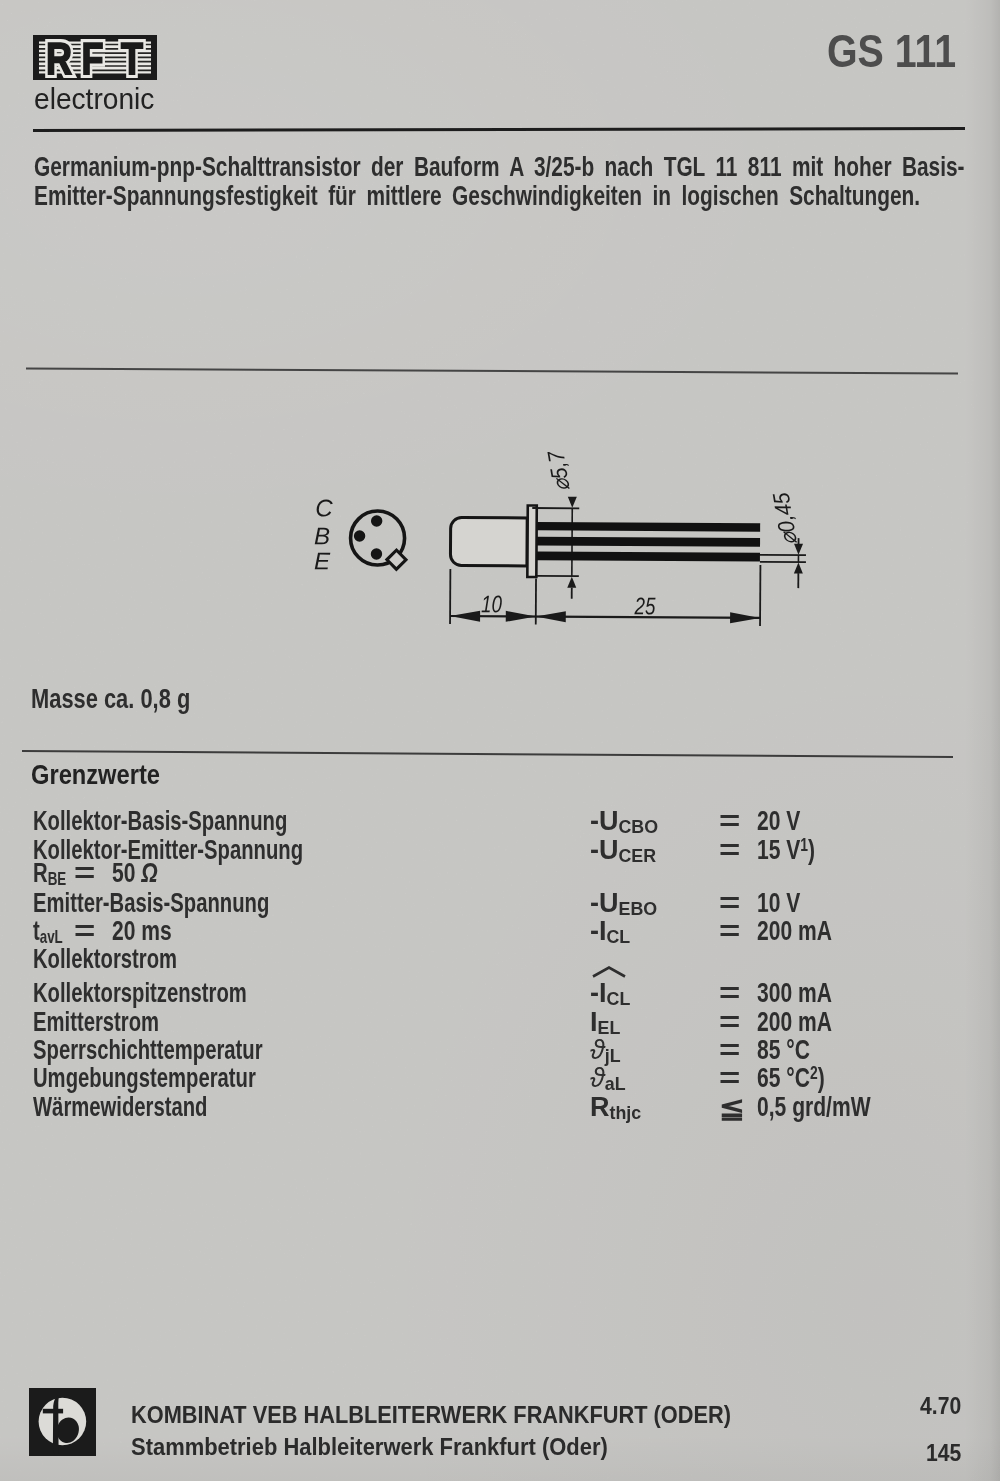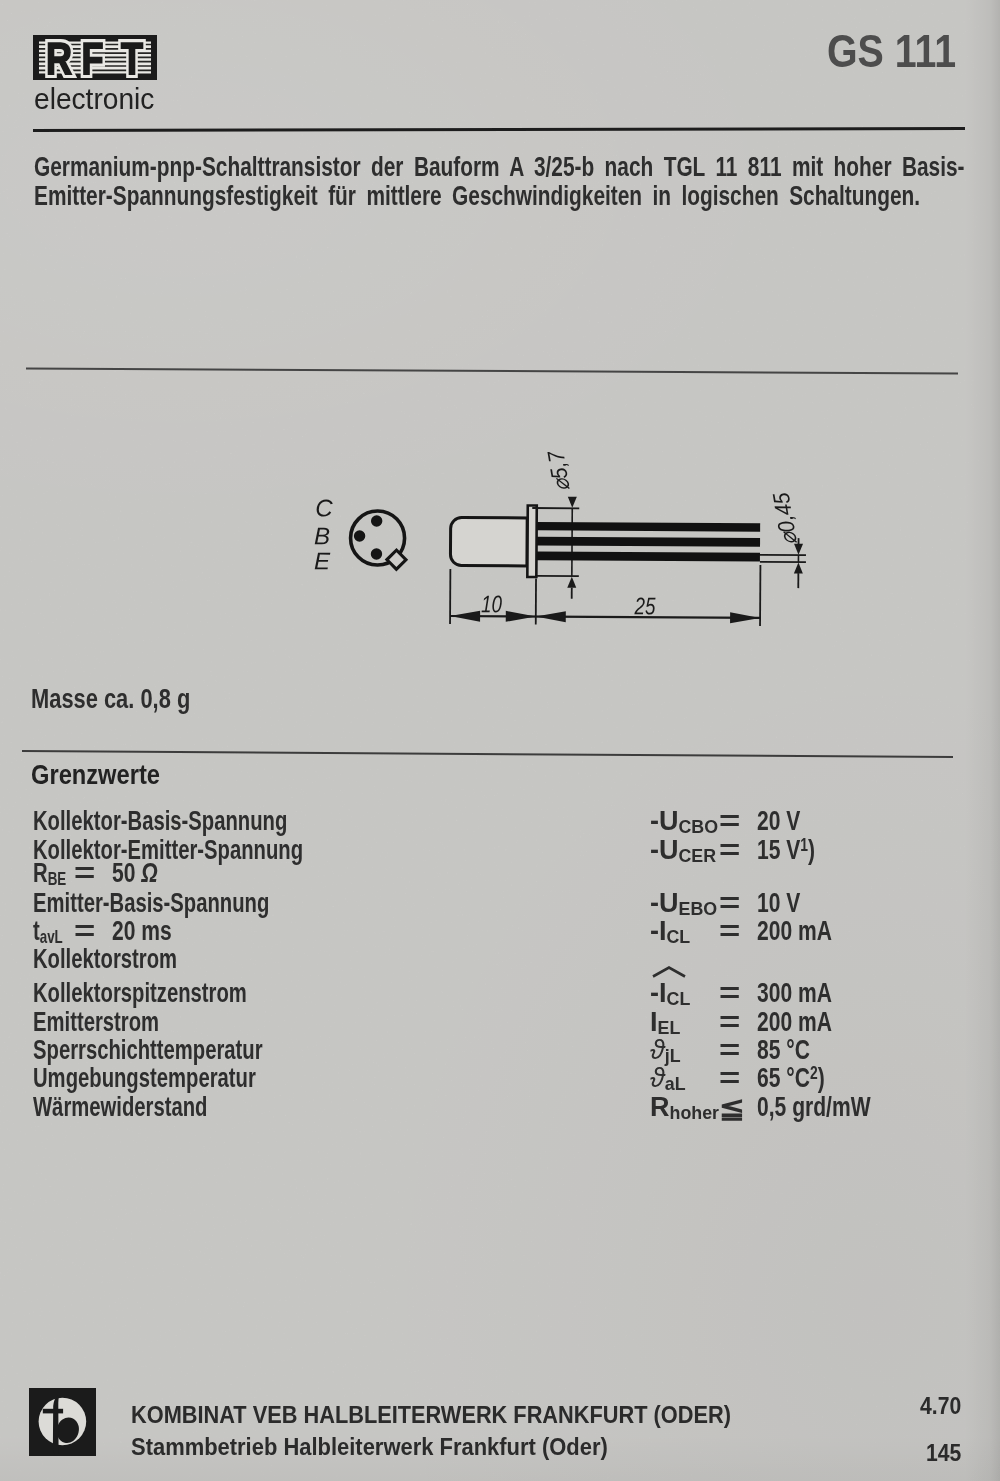--- a/index.html
+++ b/index.html
@@ -140,21 +140,21 @@
 
 <div class="abs txt" style="left:31px;top:684px;font-size:27px;white-space:nowrap;transform:scaleX(0.81);transform-origin:left center;">Masse ca. 0,8 g</div>
 
 <div class="abs" style="left:22px;top:753px;width:931px;height:2.2px;background:#3c3c3c;transform:rotate(0.37deg);"></div>
 
 <div class="abs txt" style="left:31px;top:760px;font-size:27px;color:#222;white-space:nowrap;transform:scaleX(0.877);transform-origin:left center;">Grenzwerte</div>
 
 <style>
   .row{position:absolute;left:0;width:1000px;font-size:27px;font-weight:bold;color:#2e2e2e;white-space:nowrap;}
   .row .lb{position:absolute;left:33px;top:0;transform:scaleX(0.75);transform-origin:left center;}
-  .row .sy{position:absolute;left:650px;top:0;}
+  .row .sy{position:absolute;left:590px;top:0;}
   .row .eq{position:absolute;left:719px;top:0;transform:scale(1.35,1.05);transform-origin:left center;}
   .row .vl{position:absolute;left:757px;top:0;transform:scaleX(0.78);transform-origin:left center;}
   .row sub{font-size:66%;vertical-align:baseline;position:relative;top:0.18em;letter-spacing:0;}
   .row sup{font-size:66%;vertical-align:baseline;position:relative;top:-0.45em;}
   .hat{position:relative;display:inline-block;}
   .hat svg{position:absolute;left:-8px;top:-13px;}
 </style>
 
 <div class="row" style="top:806px;">
     <span class="lb">Kollektor-Basis-Spannung</span>
@@ -221,21 +221,21 @@
 
 <div class="row" style="top:1063px;">
     <span class="lb">Umgebungstemperatur</span>
     <span class="sy"><span style="font-weight:normal;font-style:italic;">ϑ</span><sub>aL</sub></span>
     <span class="eq">=</span>
     <span class="vl">65 °C<sup>2</sup>)</span>
   </div>
 
 <div class="row" style="top:1092px;">
     <span class="lb">Wärmewiderstand</span>
-    <span class="sy">R<sub>hoher</sub></span>
+    <span class="sy">R<sub>thjc</sub></span>
     <span class="eq" style="transform:scale(1.1,1.02);font-size:28px;">≦</span>
     <span class="vl">0,5 grd/mW</span>
   </div>
 
 <svg class="abs" style="left:29px;top:1388px;" width="67" height="68" viewBox="0 0 67 68">
   <rect x="0" y="0" width="67" height="68" fill="#1b1b1b"></rect>
   <circle cx="33.4" cy="33.5" r="23.8" fill="#dcdbd7"></circle>
   <ellipse cx="38.8" cy="42.2" rx="11" ry="12.9" transform="rotate(14 38.8 42.2)" fill="#1b1b1b"></ellipse>
   <path d="M28.8,7 C26,9.5 24.6,13.5 24.2,18 L23.9,57 C23.9,61.5 24.6,64.5 25.8,67 L29.6,67 L29.3,18 C29.3,13 29.5,9.5 30.5,7 Z" fill="#1b1b1b"></path>
   <rect x="13.8" y="20.8" width="20.3" height="4.6" fill="#1b1b1b"></rect>

